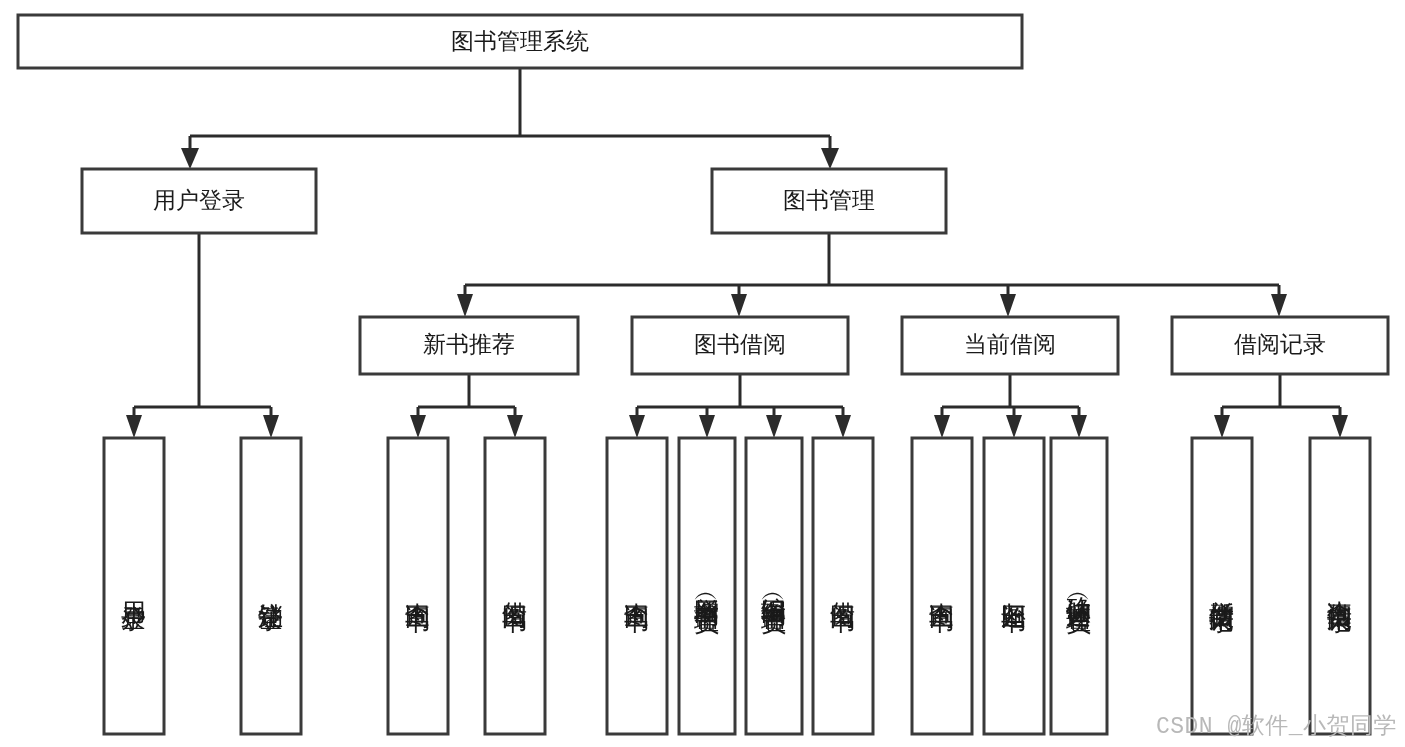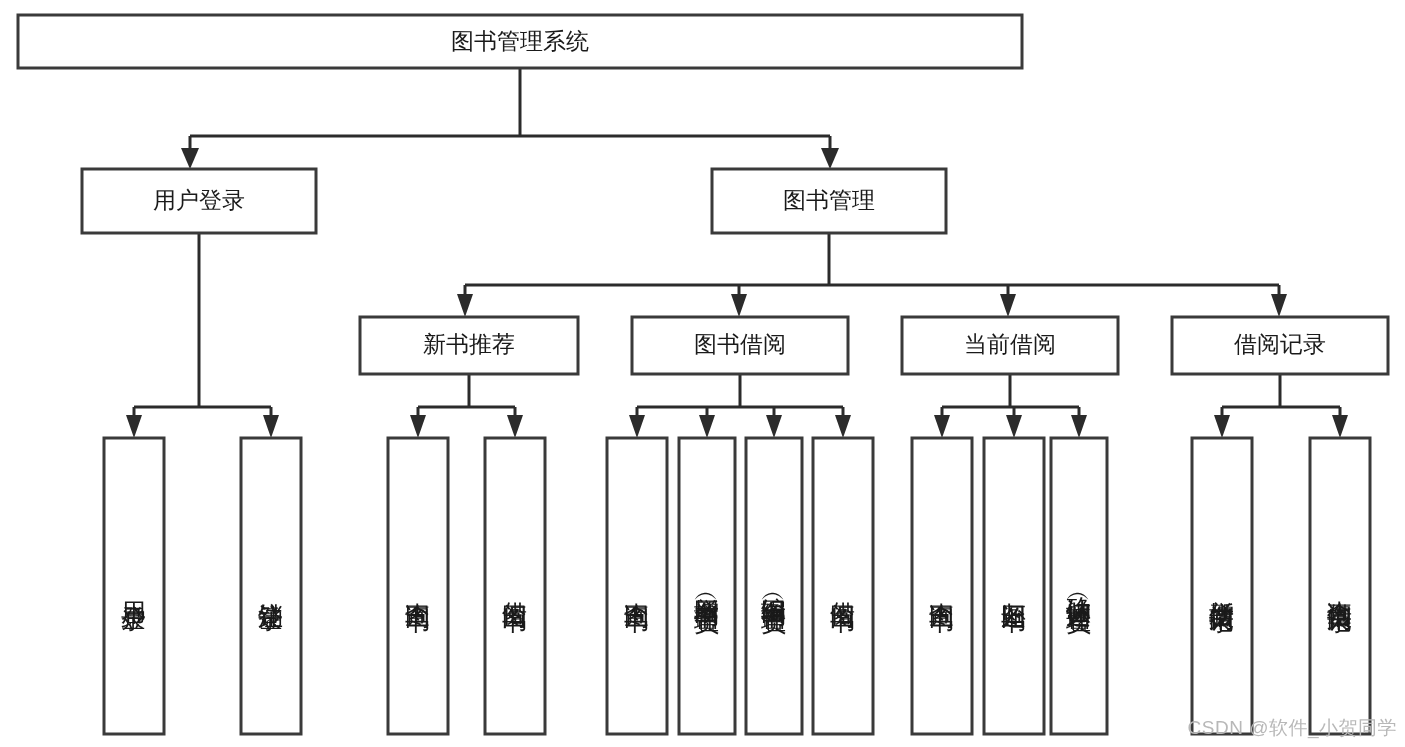--- a/index.html
+++ b/index.html
@@ -67,22 +67,22 @@
     line-height: 1.12;
     letter-spacing: 2px;
     color: #1a1a1a;
     white-space: nowrap;
     text-align: center;
   }
   .watermark {
     position: absolute;
     right: 8px;
     bottom: 6px;
-    font-family: Liberation Sans, sans-serif;
-    font-size: 19px;
+    font-family: Liberation Mono, monospace;
+    font-size: 23px;
     color: #b8b8b8;
     letter-spacing: 0.5px;
     white-space: nowrap;
     pointer-events: none;
   }
 </style>
 </head>
 <body>
 
 <svg id="diagram" viewBox="0 0 1405 747">

